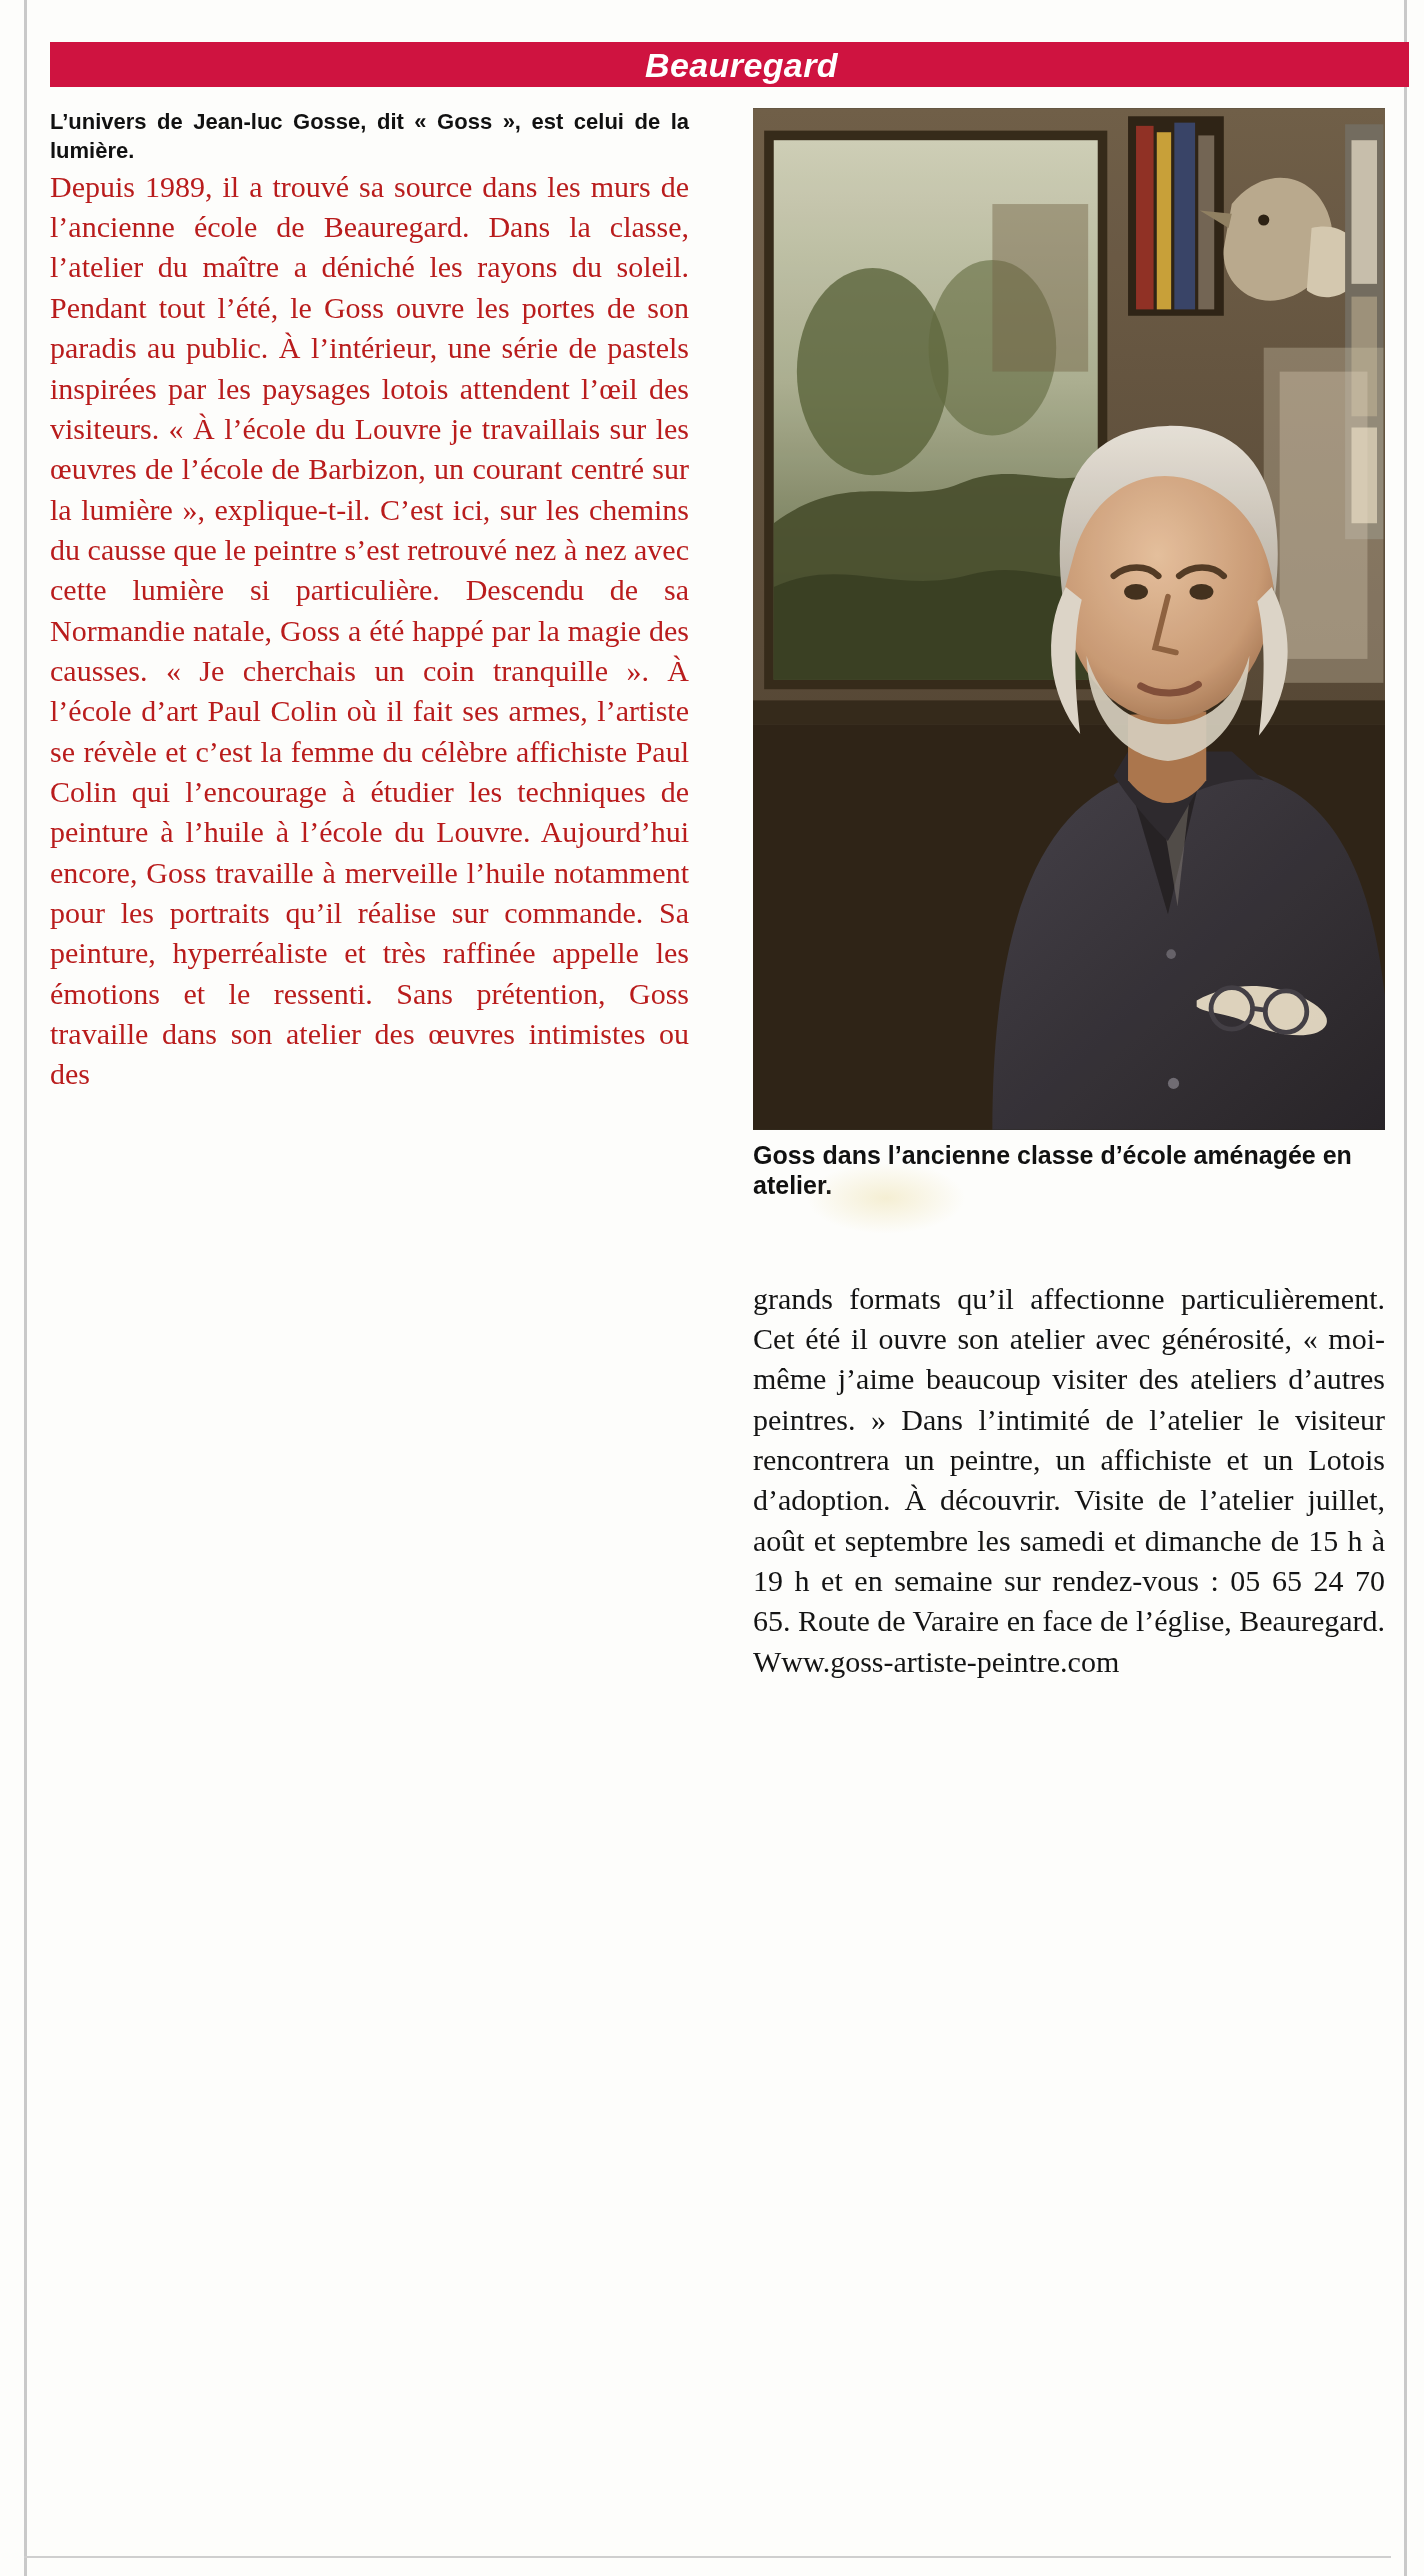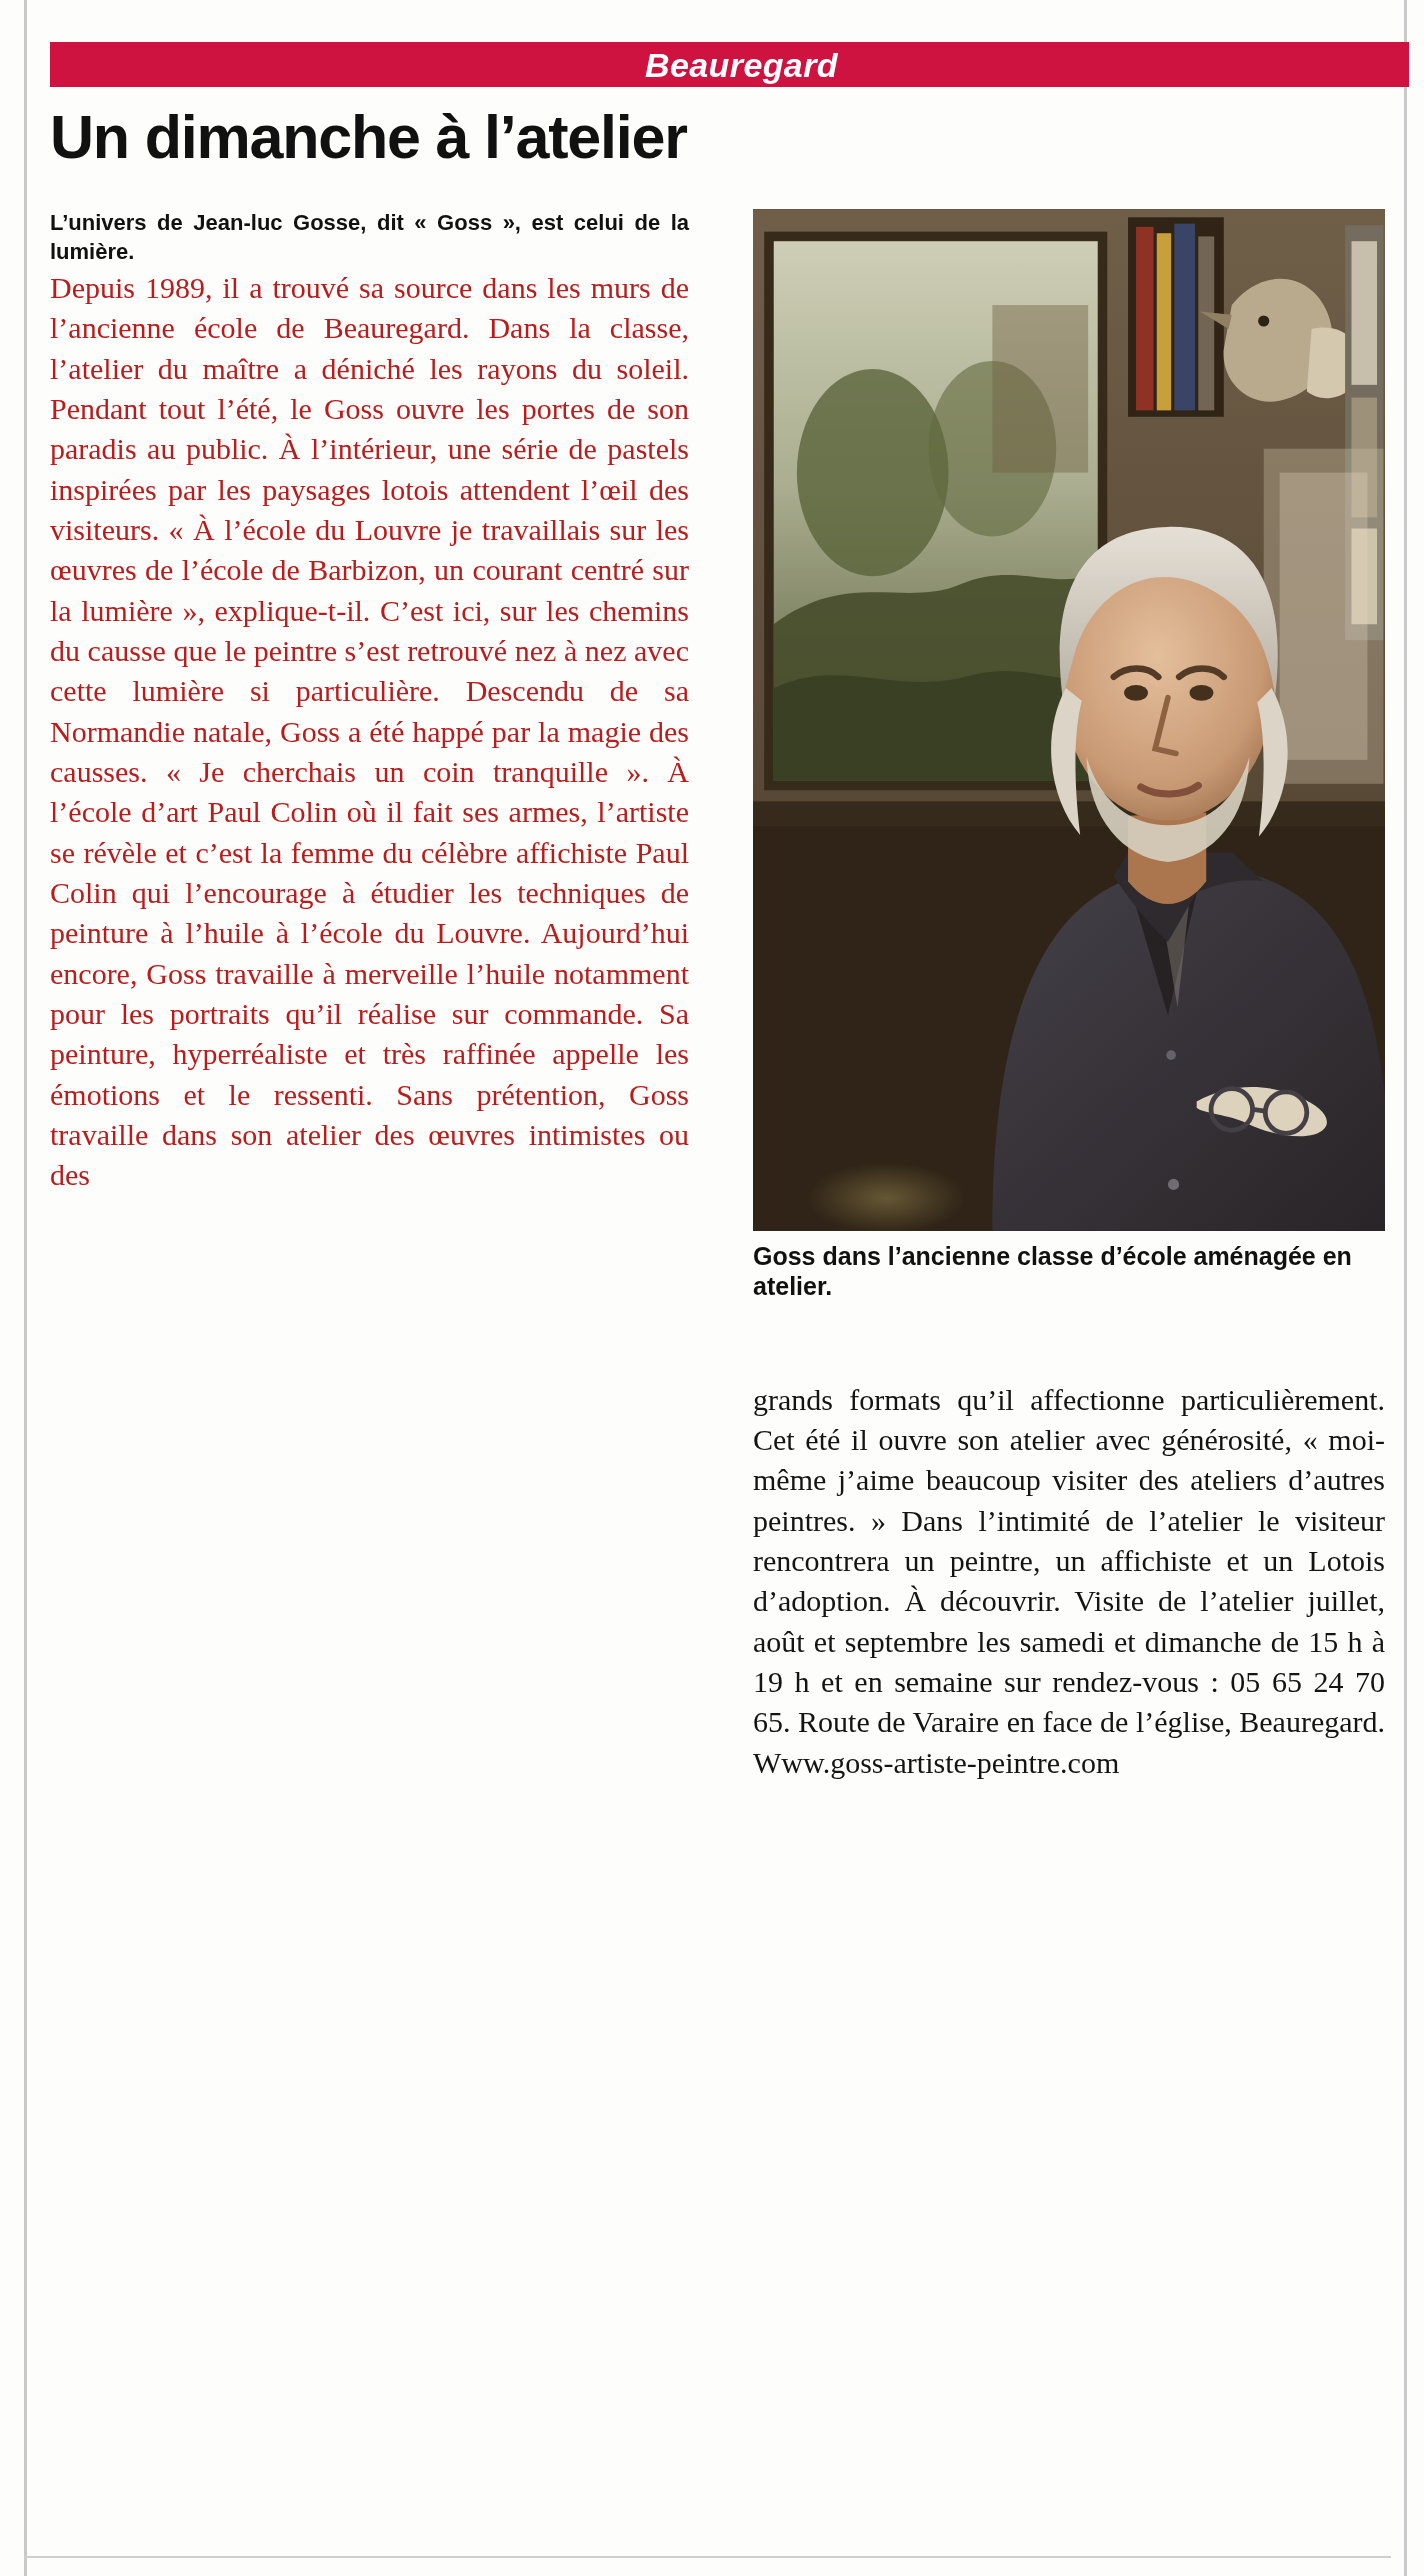--- a/index.html
+++ b/index.html
@@ -189,21 +189,20 @@
   <div class="edge-rule-left"></div>
   <div class="edge-rule-right"></div>
   <div class="bottom-rule"></div>
 
   <div class="content">
 
     <div class="rubric-band">
       <span class="rubric-text">Beauregard</span>
     </div>
 
-    <h1 class="headline">Un dimanche à l’atelier</h1>
 
     <div class="article">
 
       <div class="col-left">
         <div class="lede">L’univers de Jean-luc Gosse, dit « Goss », est celui de la lumière.</div>
         <div class="body-text">Depuis 1989, il a trouvé sa source dans les murs de l’ancienne école de Beauregard. Dans la classe, l’atelier du maître a déniché les rayons du soleil. Pendant tout l’été, le Goss ouvre les portes de son paradis au public. À l’intérieur, une série de pastels inspirées par les paysages lotois attendent l’œil des visiteurs. « À l’école du Louvre je travaillais sur les œuvres de l’école de Barbizon, un courant centré sur la lumière », explique-t-il. C’est ici, sur les chemins du causse que le peintre s’est retrouvé nez à nez avec cette lumière si particulière. Descendu de sa Normandie natale, Goss a été happé par la magie des causses. « Je cherchais un coin tranquille ». À l’école d’art Paul Colin où il fait ses armes, l’artiste se révèle et c’est la femme du célèbre affichiste Paul Colin qui l’encourage à étudier les techniques de peinture à l’huile à l’école du Louvre. Aujourd’hui encore, Goss travaille à merveille l’huile notamment pour les portraits qu’il réalise sur commande. Sa peinture, hyperréaliste et très raffinée appelle les émotions et le ressenti. Sans prétention, Goss travaille dans son atelier des œuvres intimistes ou des</div>
       </div>
 
       <div class="col-right">
 

